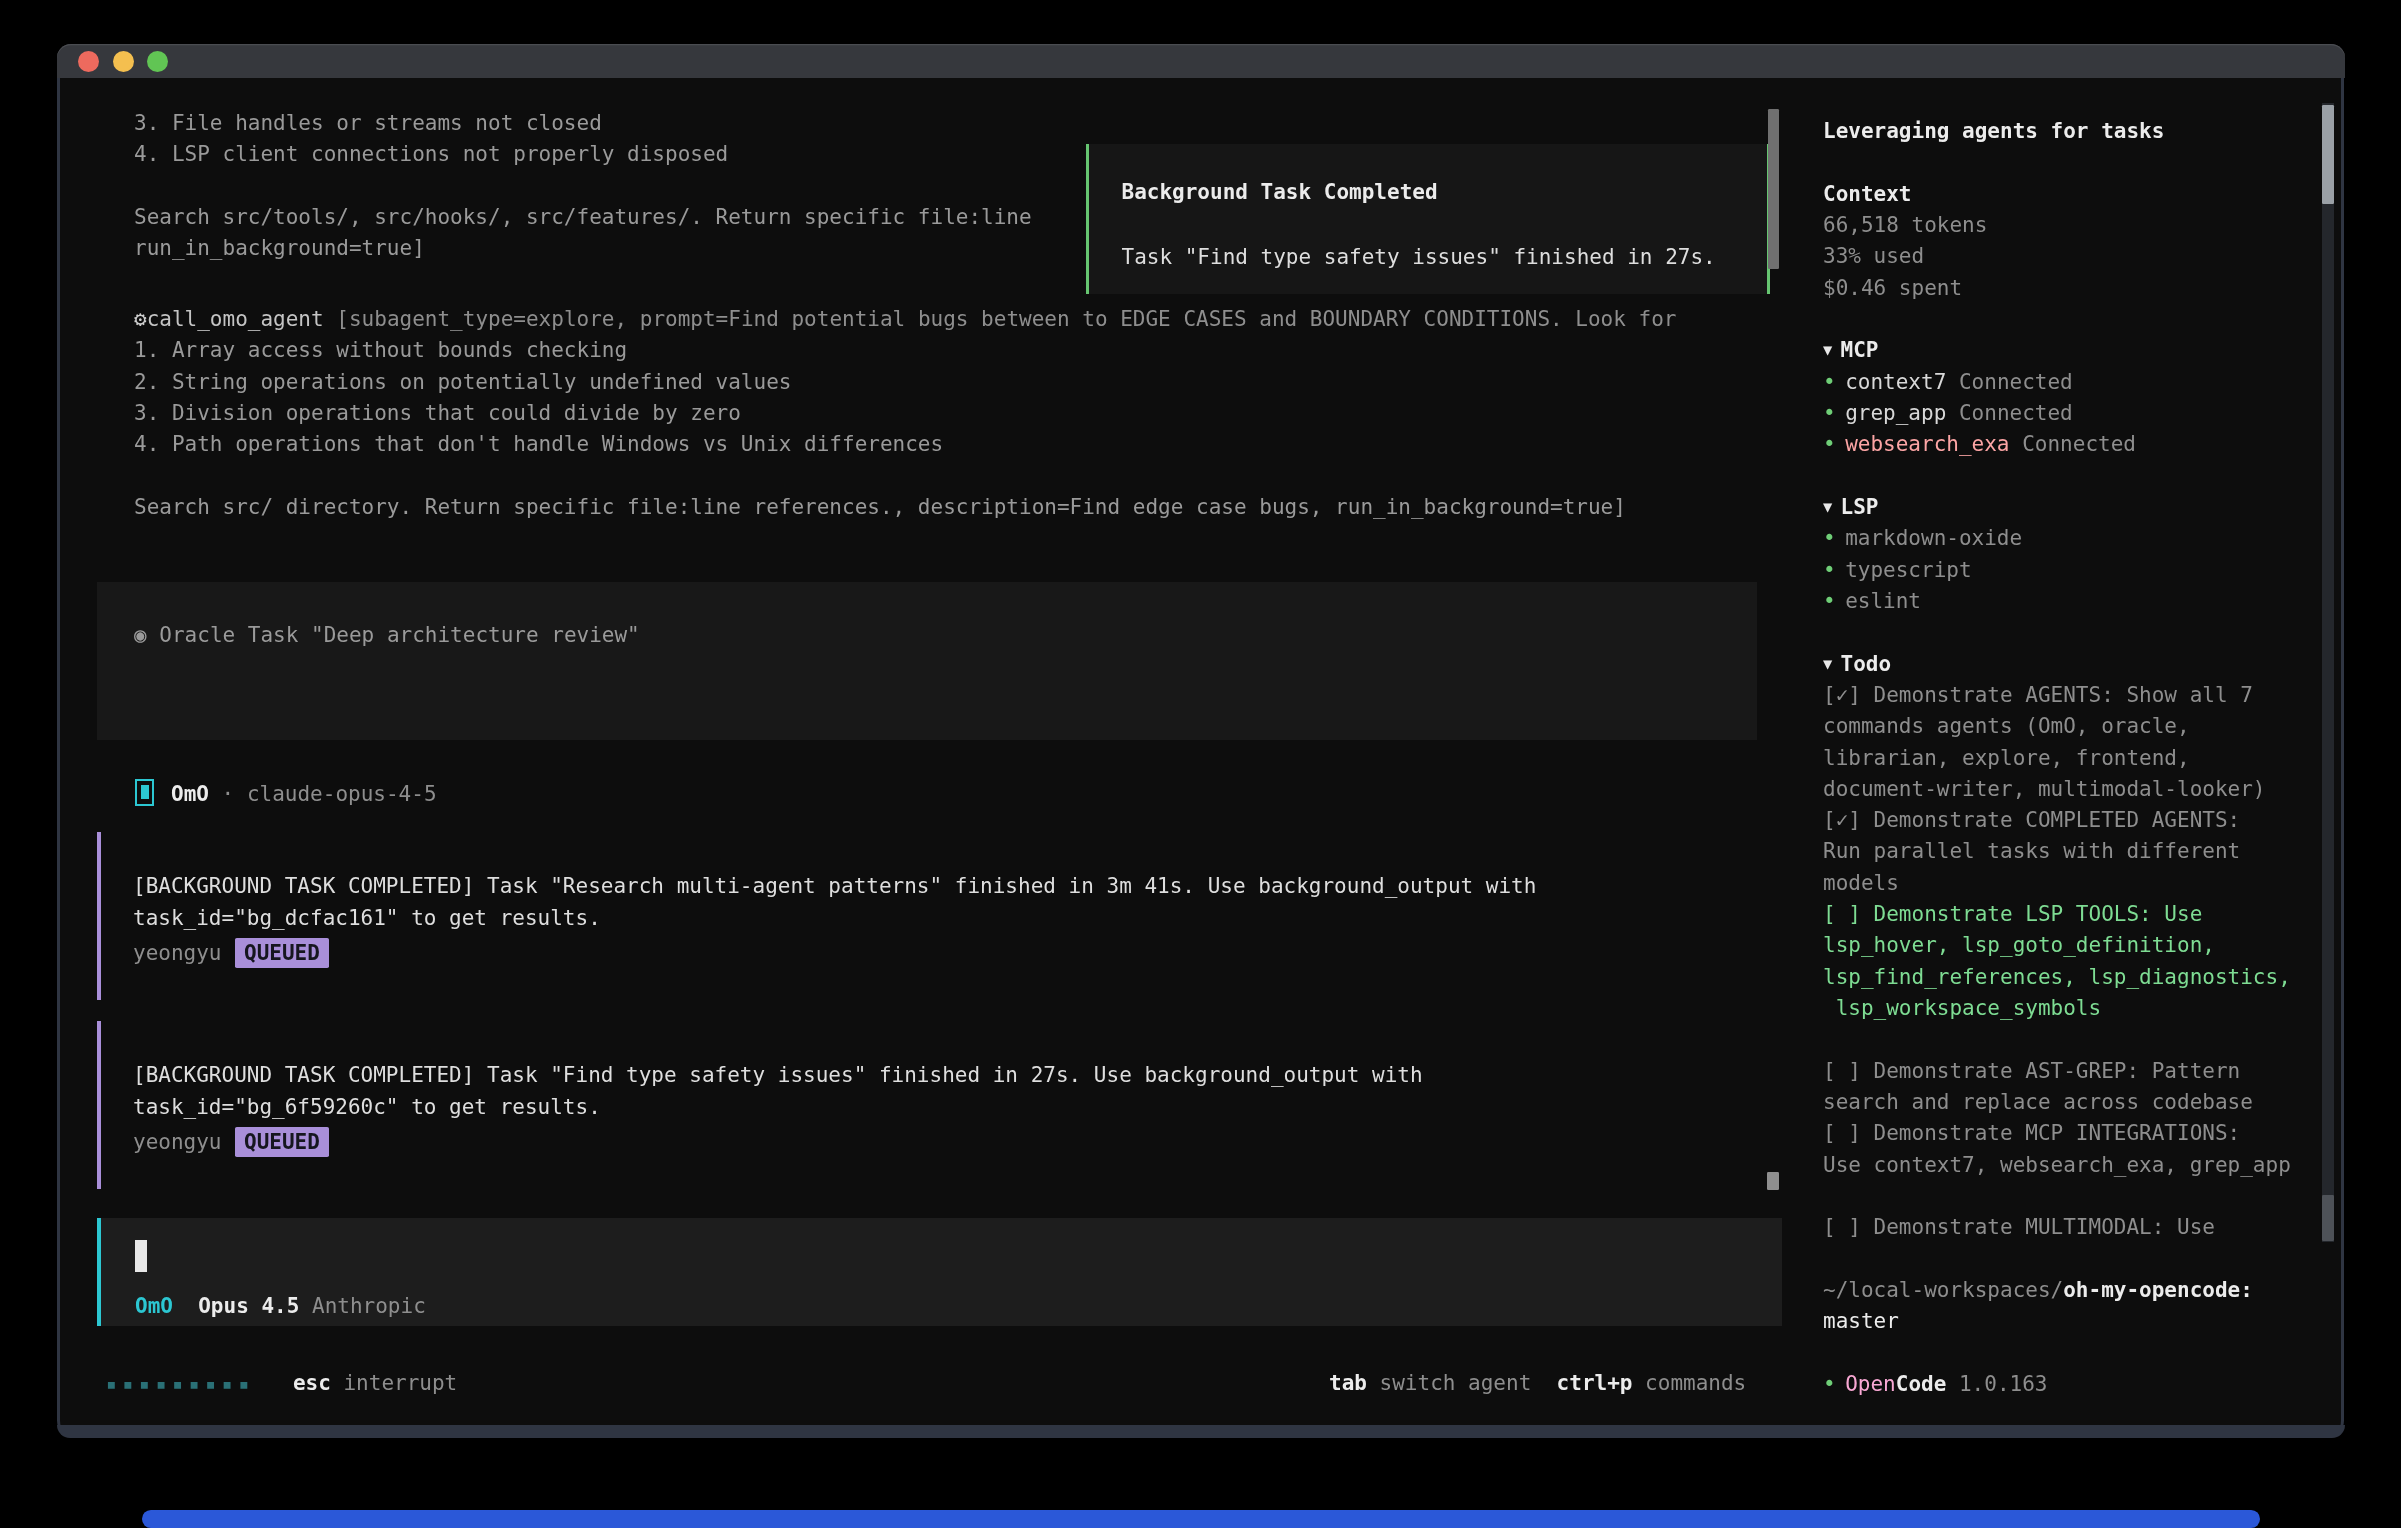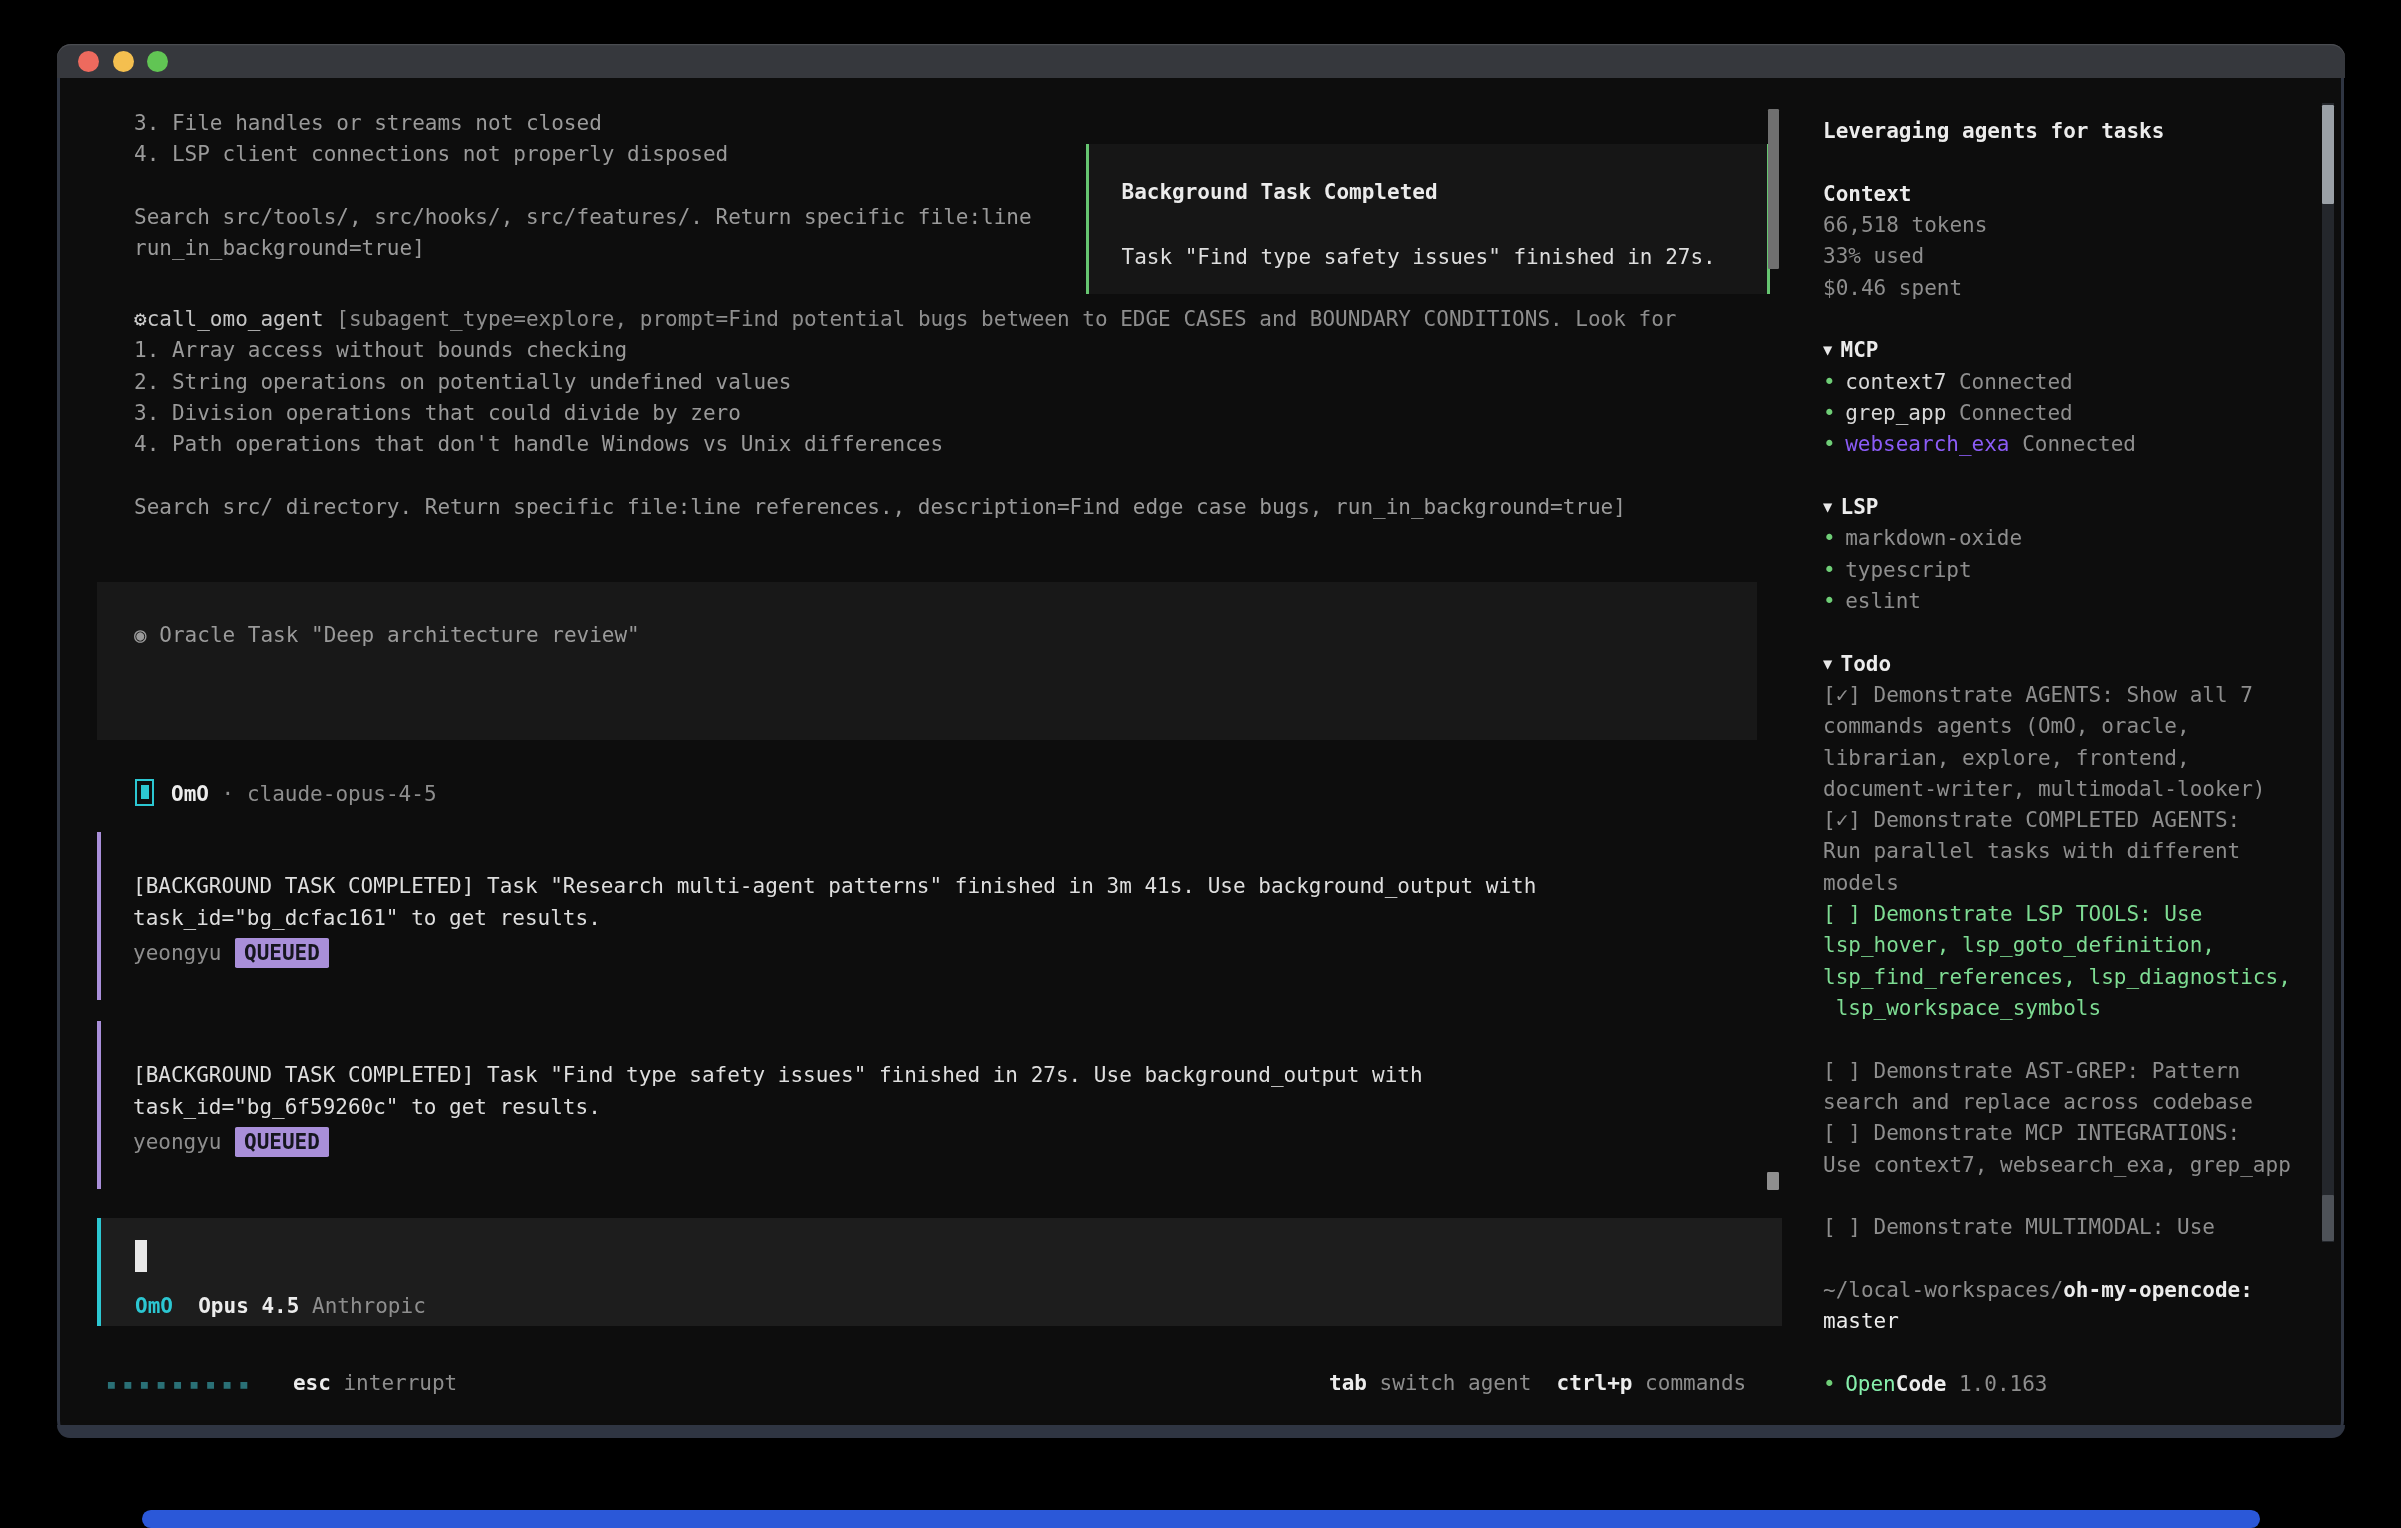--- a/index.html
+++ b/index.html
@@ -157,21 +157,21 @@
 
 <div class="line white bold" style="left:1823px;top:118px">Leveraging agents for tasks</div>
 <div class="line white bold" style="left:1823px;top:181px">Context</div>
 <div class="line dim" style="left:1823px;top:212px">66,518 tokens</div>
 <div class="line dim" style="left:1823px;top:243px">33% used</div>
 <div class="line dim" style="left:1823px;top:275px">$0.46 spent</div>
 
 <div class="line" style="left:1823px;top:337px"><span class="tri">▼</span><span class="white bold">MCP</span></div>
 <div class="line" style="left:1823px;top:369px"><span class="bullet">•</span><span style="color:#d8d8d8">context7</span><span class="dim"> Connected</span></div>
 <div class="line" style="left:1823px;top:400px"><span class="bullet">•</span><span style="color:#d8d8d8">grep_app</span><span class="dim"> Connected</span></div>
-<div class="line" style="left:1823px;top:431px"><span class="bullet">•</span><span style="color:#8b5cf6">websearch_exa</span><span class="dim"> Connected</span></div>
+<div class="line" style="left:1823px;top:431px"><span class="bullet">•</span><span style="color:#fca5a5">websearch_exa</span><span class="dim"> Connected</span></div>
 
 <div class="line" style="left:1823px;top:494px"><span class="tri">▼</span><span class="white bold">LSP</span></div>
 <div class="line" style="left:1823px;top:525px"><span class="bullet">•</span><span class="dim">markdown-oxide</span></div>
 <div class="line" style="left:1823px;top:557px"><span class="bullet">•</span><span class="dim">typescript</span></div>
 <div class="line" style="left:1823px;top:588px"><span class="bullet">•</span><span class="dim">eslint</span></div>
 
 <div class="line" style="left:1823px;top:651px"><span class="tri">▼</span><span class="white bold">Todo</span></div>
 <div class="line dim" style="left:1823px;top:682px">[✓] Demonstrate AGENTS: Show all 7</div>
 <div class="line dim" style="left:1823px;top:713px">commands agents (OmO, oracle,</div>
 <div class="line dim" style="left:1823px;top:745px">librarian, explore, frontend,</div>
@@ -184,20 +184,20 @@
 <div class="line mint" style="left:1823px;top:964px">lsp_find_references, lsp_diagnostics,</div>
 <div class="line mint" style="left:1823px;top:995px"> lsp_workspace_symbols</div>
 <div class="line dim" style="left:1823px;top:1058px">[ ] Demonstrate AST-GREP: Pattern</div>
 <div class="line dim" style="left:1823px;top:1089px">search and replace across codebase</div>
 <div class="line dim" style="left:1823px;top:1120px">[ ] Demonstrate MCP INTEGRATIONS:</div>
 <div class="line dim" style="left:1823px;top:1152px">Use context7, websearch_exa, grep_app</div>
 <div class="line dim" style="left:1823px;top:1214px">[ ] Demonstrate MULTIMODAL: Use</div>
 
 <div class="line" style="left:1823px;top:1277px"><span class="dim">~/local-workspaces/</span><span class="white bold">oh-my-opencode:</span></div>
 <div class="line white" style="left:1823px;top:1308px">master</div>
-<div class="line" style="left:1823px;top:1371px"><span class="bullet">•</span><span style="color:#86efac">Open</span><span class="white bold">Code</span><span class="dim"> 1.0.163</span></div>
+<div class="line" style="left:1823px;top:1371px"><span class="bullet">•</span><span style="color:#f9a8d4">Open</span><span class="white bold">Code</span><span class="dim"> 1.0.163</span></div>
 
 <div class="abs sb-track" style="top:103px;height:1139px"></div>
 <div class="abs sb-thumb" style="top:105px;height:99px"></div>
 <div class="abs" style="left:2322px;top:1195px;width:11.8px;height:46px;background:#4e5258;border-radius:1.2px"></div>
 
 <div id="accent-bar" class="abs"></div>
 
 
 </body></html>

